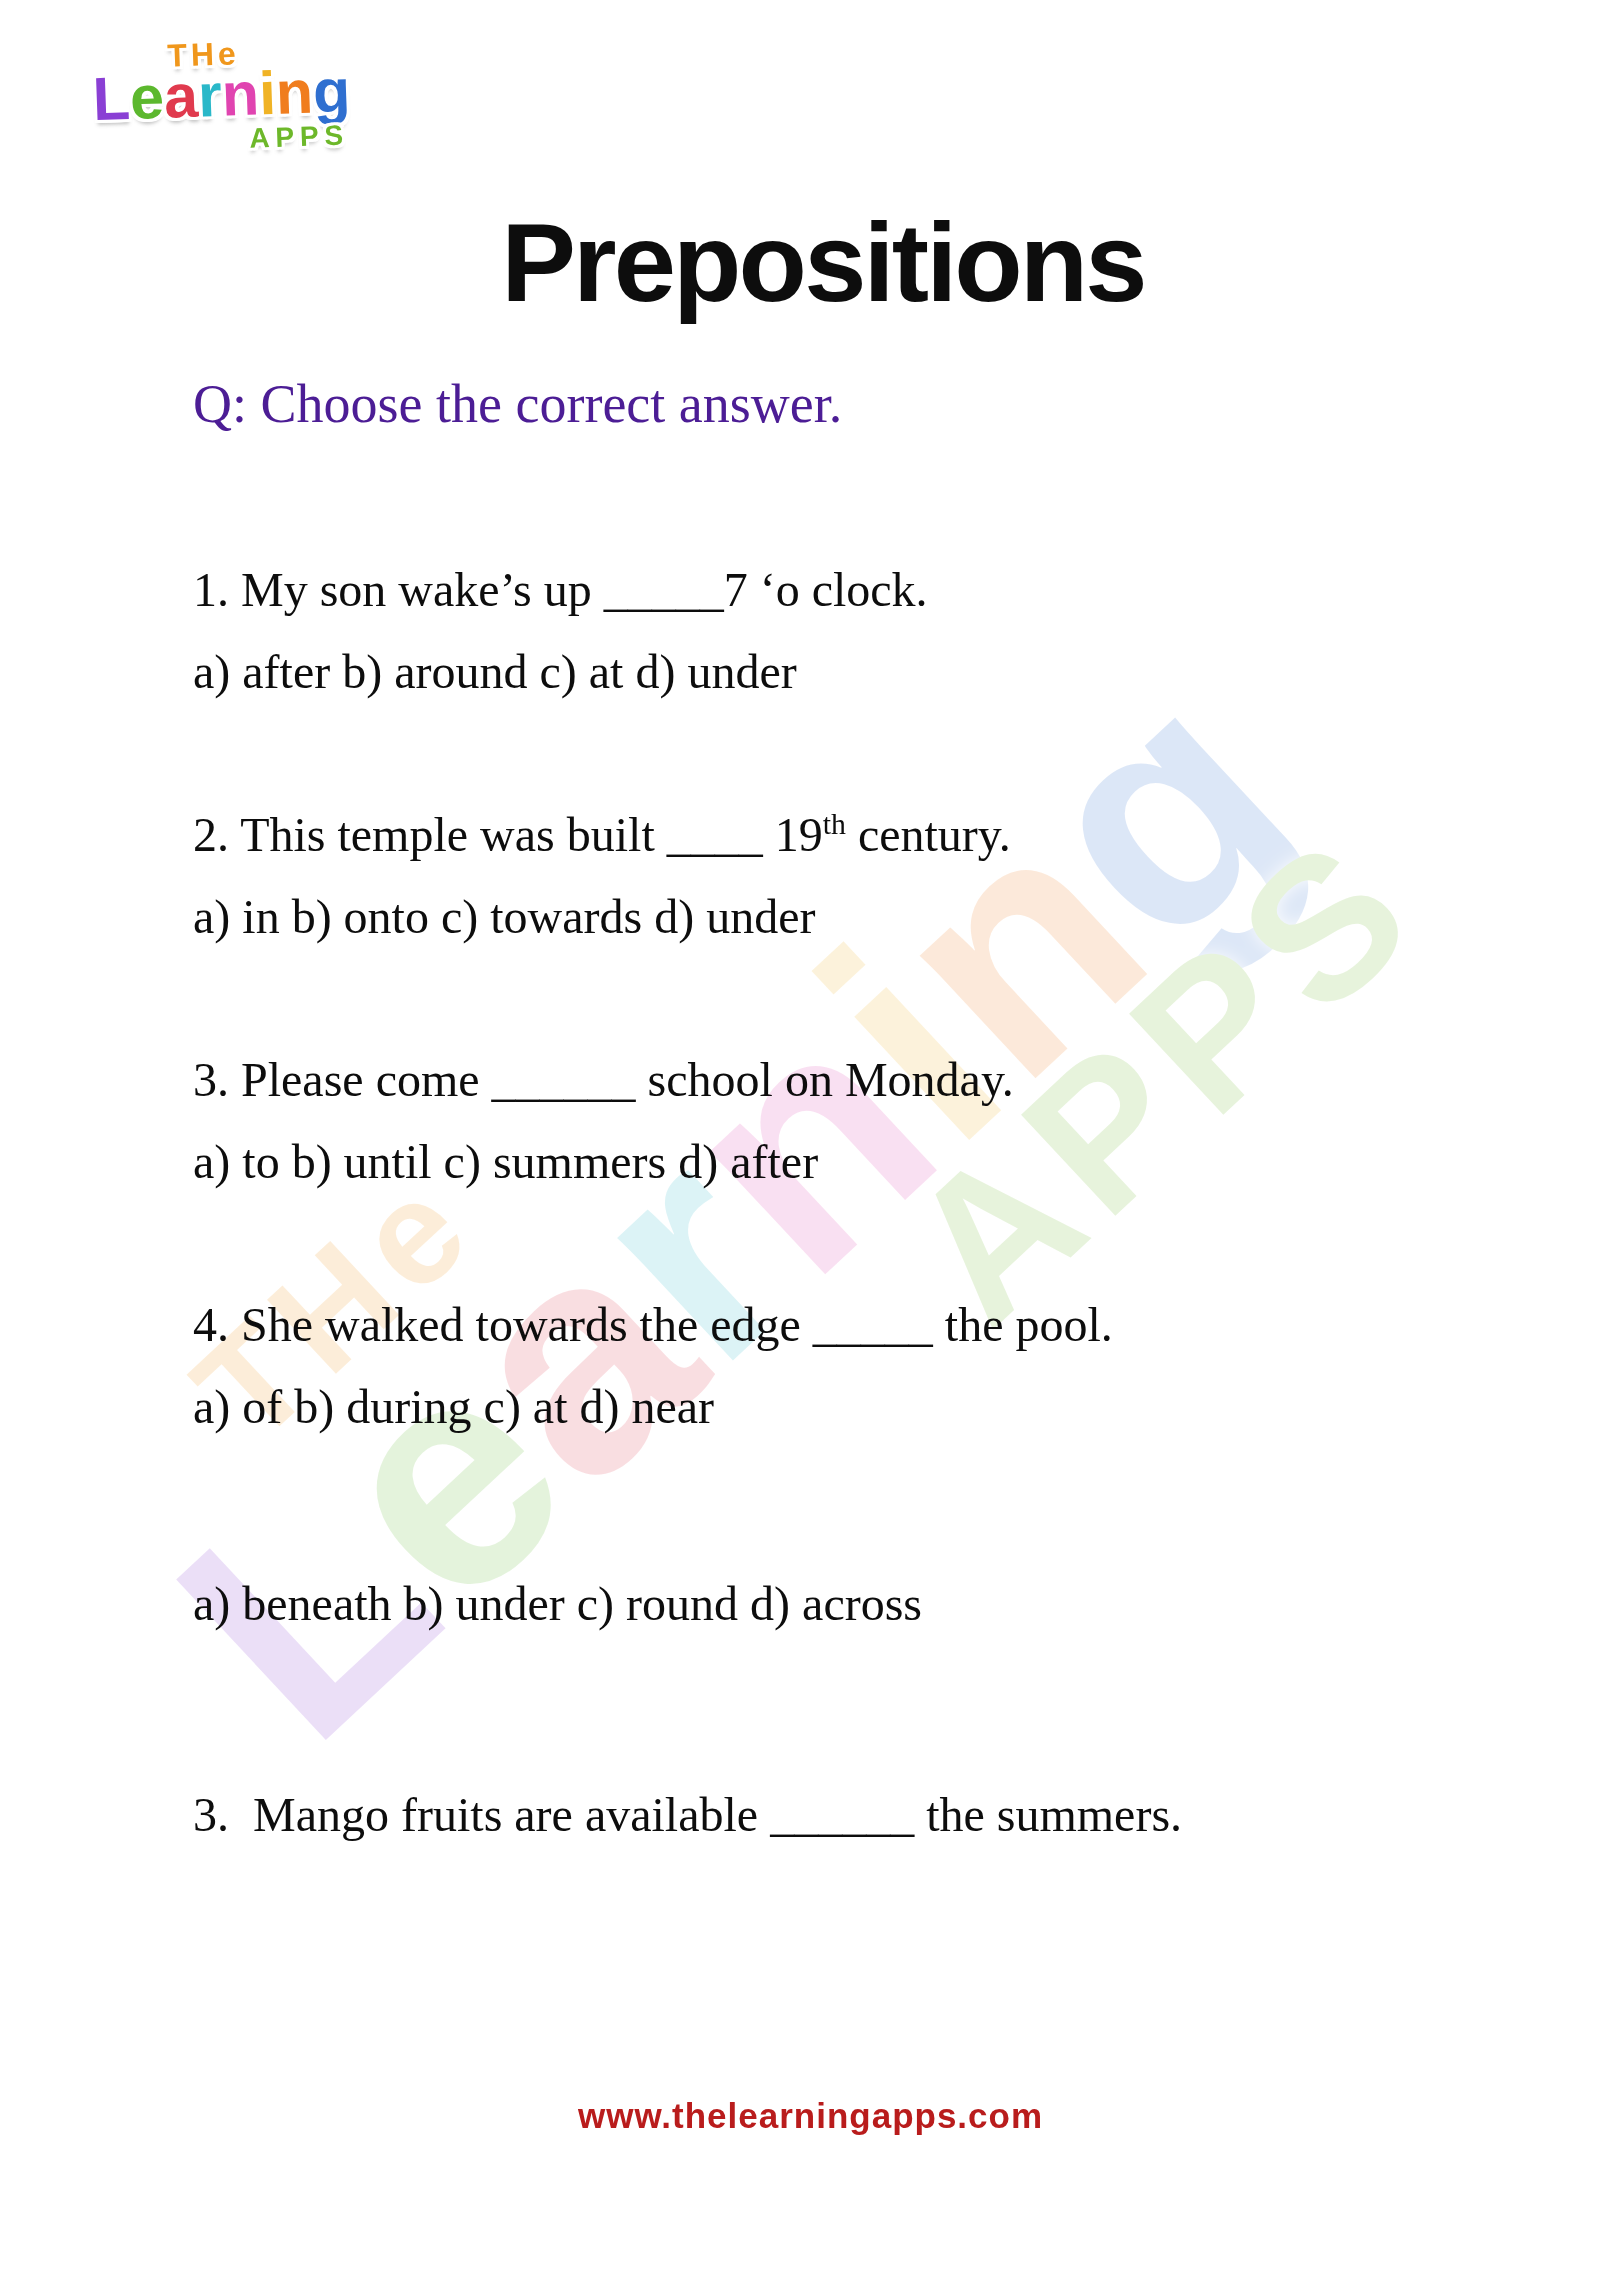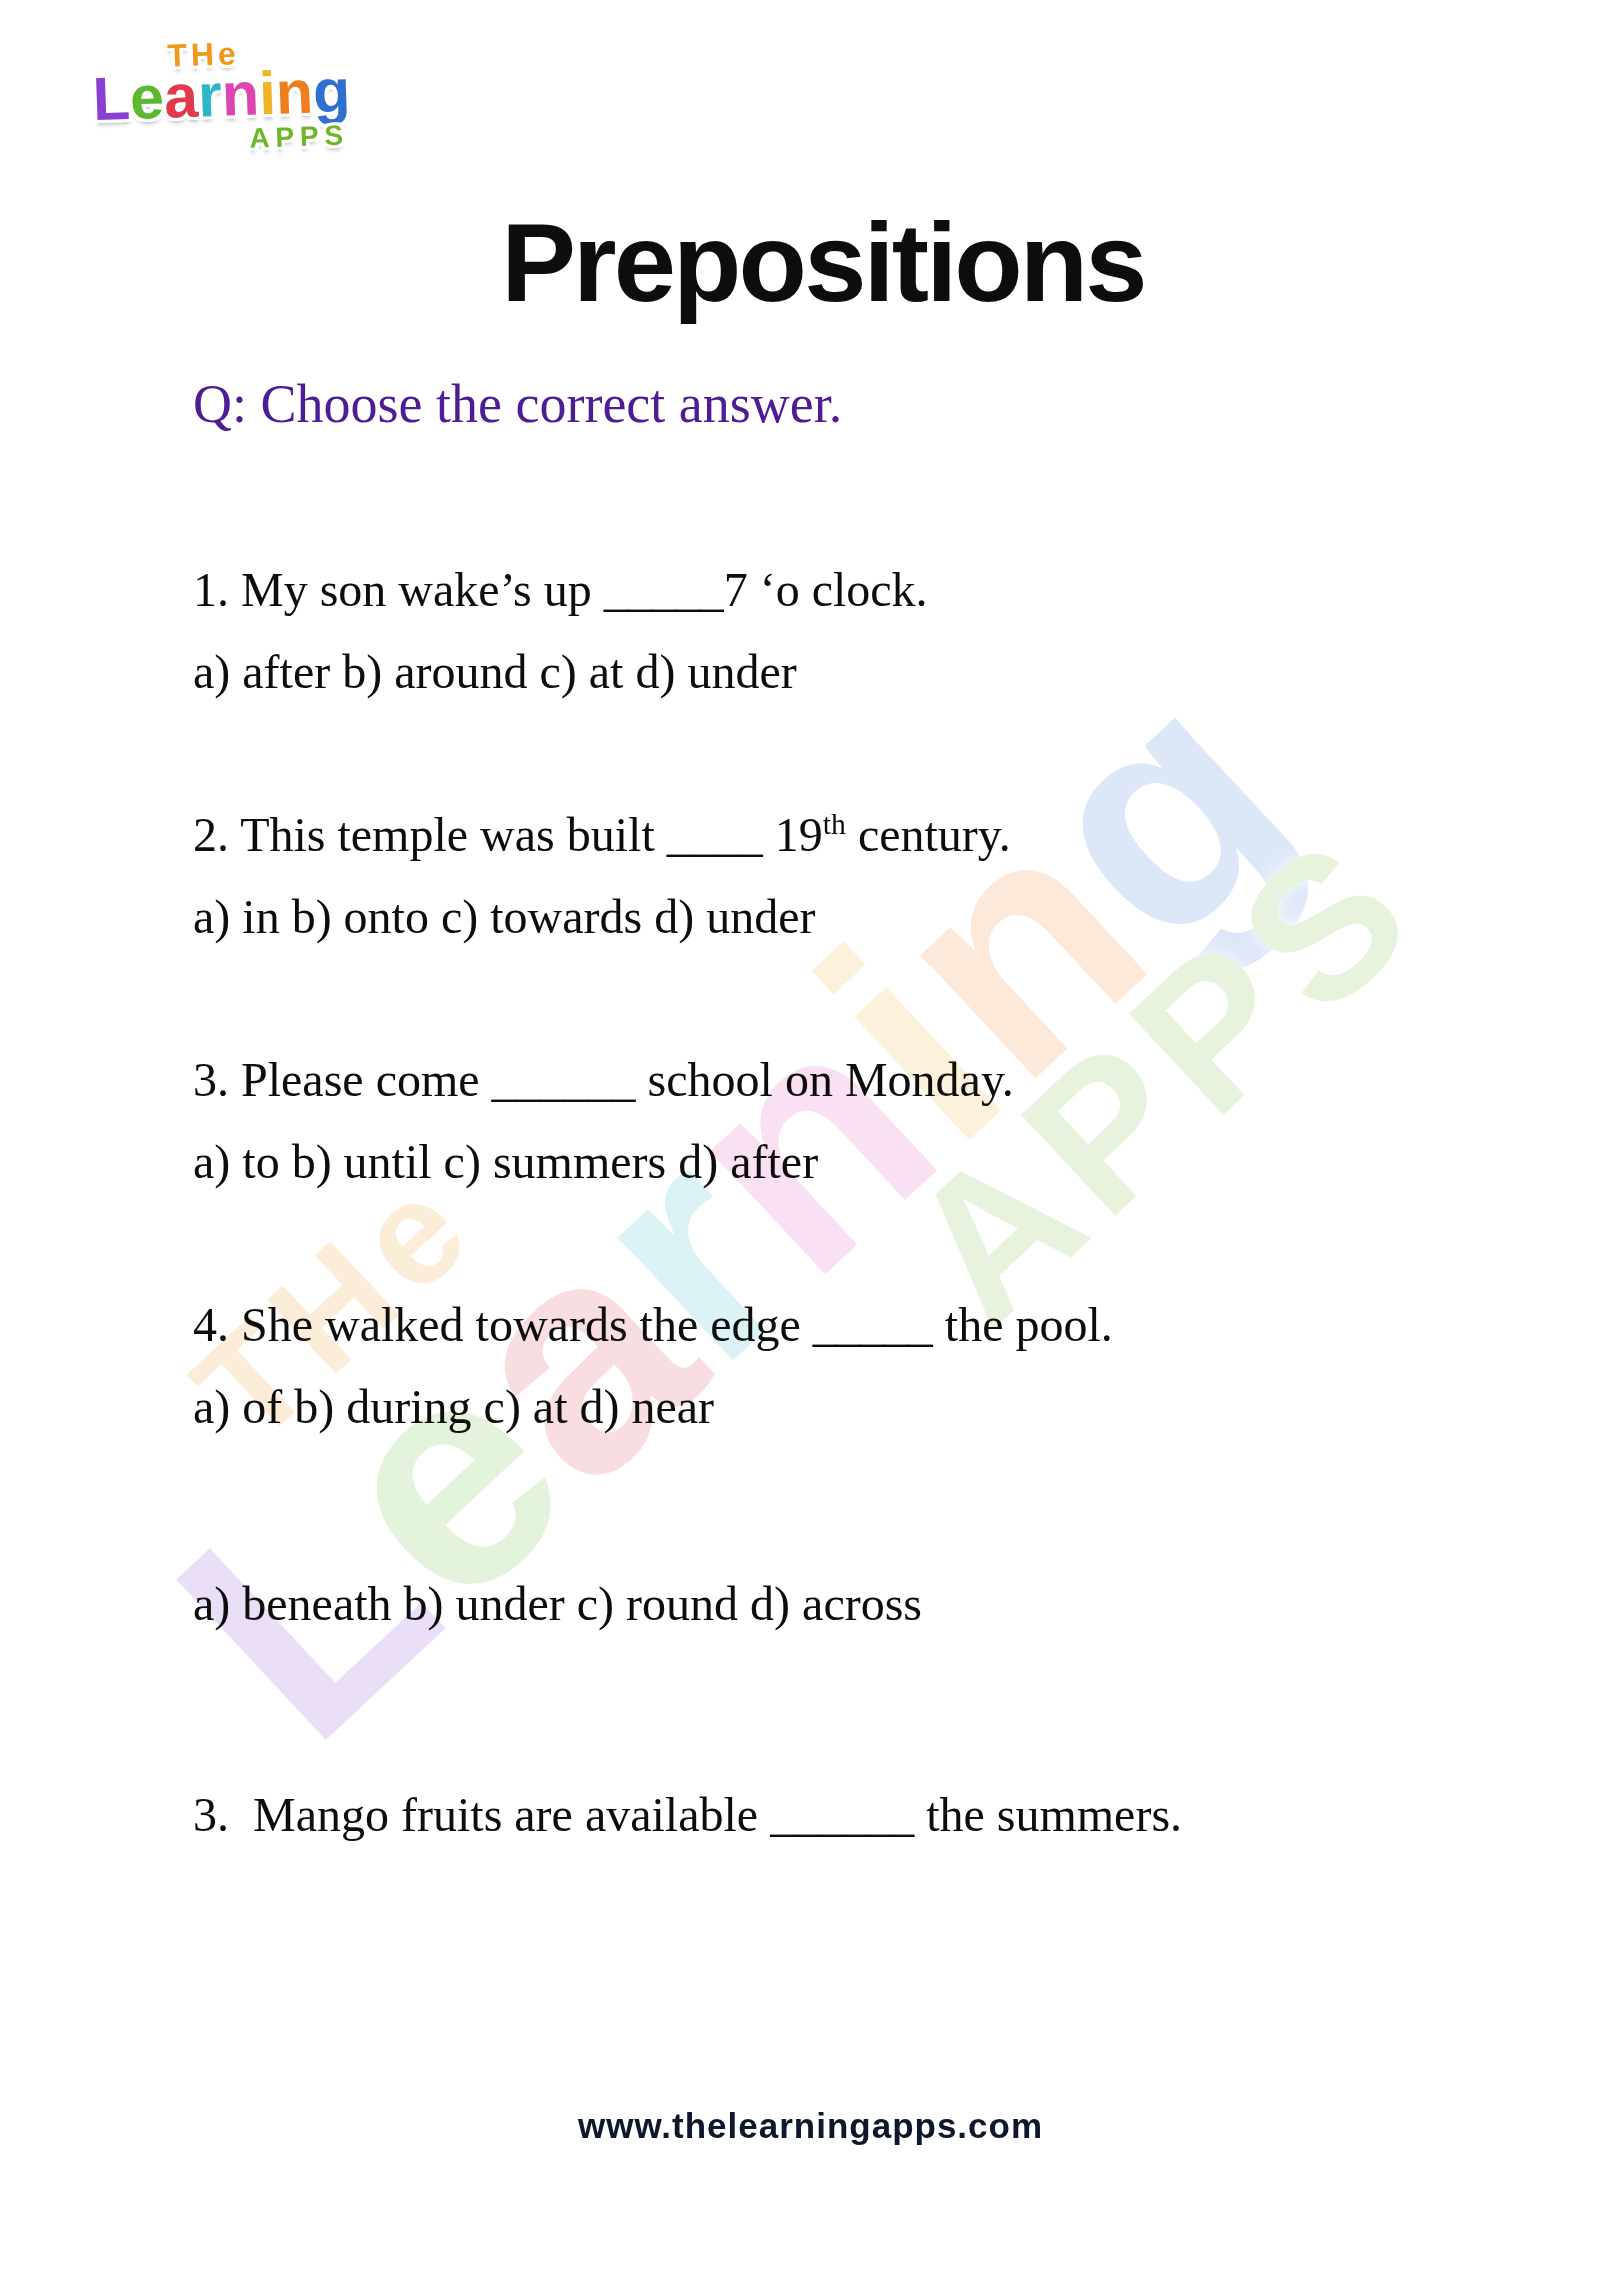--- a/index.html
+++ b/index.html
@@ -77,21 +77,21 @@
   .question-block:nth-child(6){top:1765px;}
   .q-line{
     font-size:48px;line-height:48px;color:#0d0d0d;white-space:pre-wrap;
   }
   .q-line.options{margin-top:34px;}
   .q-line sup{font-size:0.62em;line-height:0;vertical-align:super;}
   .footer-url{
     position:absolute;left:0;right:0;top:2096px;
     text-align:center;
     font-family:"Liberation Sans", sans-serif;
-    font-weight:bold;font-size:35px;letter-spacing:1px;color:#0f172a;margin-top:10px;
+    font-weight:bold;font-size:35px;letter-spacing:1px;color:#b91c1c;
   }
 </style>
 </head>
 <body>
 
 <div class="page">
 
   <div class="watermark">
     <div class="wm-inner">
       <div class="wm-the"><span style="color: rgb(240, 151, 28);">T</span><span style="color: rgb(240, 151, 28);">H</span><span style="color: rgb(240, 151, 28);">e</span></div>

